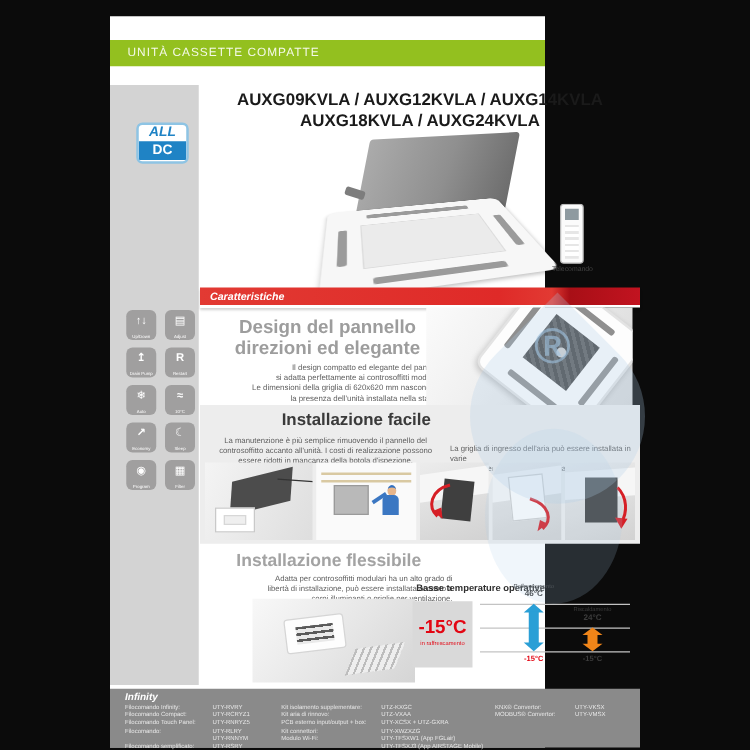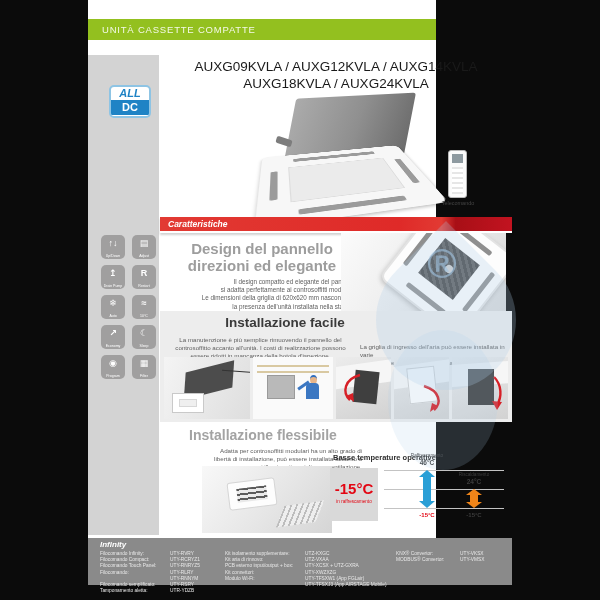--- a/index.html
+++ b/index.html
@@ -1,35 +1,35 @@
 <!DOCTYPE html>
 <html><head>
 <meta charset="utf-8">
 <style>
   html,body{margin:0;padding:0;}
   body{width:600px;height:600px;position:relative;background:#0b0b0b;
        font-family:"Liberation Sans","DejaVu Sans",sans-serif;overflow:hidden;}
-  .page{position:absolute;left:88px;top:0;width:348px;height:585px;background:#ffffff;}
+  .page{position:absolute;left:88px;top:13px;width:348px;height:585px;background:#ffffff;}
 
   
   .greenbar{position:absolute;left:0;top:19px;width:100%;height:21px;background:#93c01f;}
   .greenbar span{display:block;color:#f4f9e8;font-size:9.5px;letter-spacing:.8px;line-height:21px;padding-left:14px;}
 
   
   .sidebar{position:absolute;left:0;top:55px;width:71px;height:480px;background:#d3d3d3;}
   .alldc{position:absolute;left:21px;top:30px;width:38px;height:29px;border:2px solid #8ec4e4;border-radius:5px;background:#fff;overflow:hidden;}
   .alldc .all{display:block;color:#1f83c5;font-weight:bold;font-style:italic;font-size:11px;text-align:center;line-height:13px;}
   .alldc .dc{display:block;background:#1f83c5;color:#fff;font-weight:bold;font-size:11px;text-align:center;line-height:15px;}
   .icons{position:absolute;left:13px;top:180px;width:56px;display:grid;grid-template-columns:24px 24px;grid-gap:6px 7px;}
   .ficon{width:24px;height:24px;background:#a09f9f;border-radius:5px;position:relative;color:#fff;text-align:center;}
   .ficon .glyph{display:block;font-size:9px;line-height:17px;font-weight:bold;}
   .ficon .ilabel{position:absolute;left:0;right:0;bottom:1px;font-size:3.5px;line-height:4px;color:#fff;}
 
   
-  .models{position:absolute;left:72px;top:58px;width:352px;text-align:center;color:#1a1a1a;font-weight:normal;font-size:13.5px;line-height:17px;}
+  .models{position:absolute;left:72px;top:58px;width:352px;text-align:center;color:#1a1a1a;font-weight:bold;font-size:13.5px;line-height:17px;}
 
   
   .unit{position:absolute;left:150px;top:92px;width:210px;height:122px;}
   .unit-body{position:absolute;left:52px;top:4px;width:120px;height:62px;border-radius:3px;
     background:linear-gradient(100deg,#ababab 0%,#8f8f8f 55%,#6c6c6c 100%);transform:rotate(-3deg) skewX(-14deg);}
   .unit-pipe{position:absolute;left:38px;top:46px;width:16px;height:7px;background:#7d7d7d;transform:rotate(18deg);border-radius:2px;}
   .unit-panel{position:absolute;left:24px;top:26px;width:162px;height:118px;background:#f7f7f7;border-radius:8px;
     transform:perspective(260px) rotateX(58deg) rotateZ(-12deg);box-shadow:0 2px 4px rgba(0,0,0,.25);}
   .unit-grille{position:absolute;left:28px;right:28px;top:28px;bottom:28px;background:#ebebeb;border:1px solid #dcdcdc;}
   .slat{position:absolute;background:#9b9b9b;border-radius:2px;}

